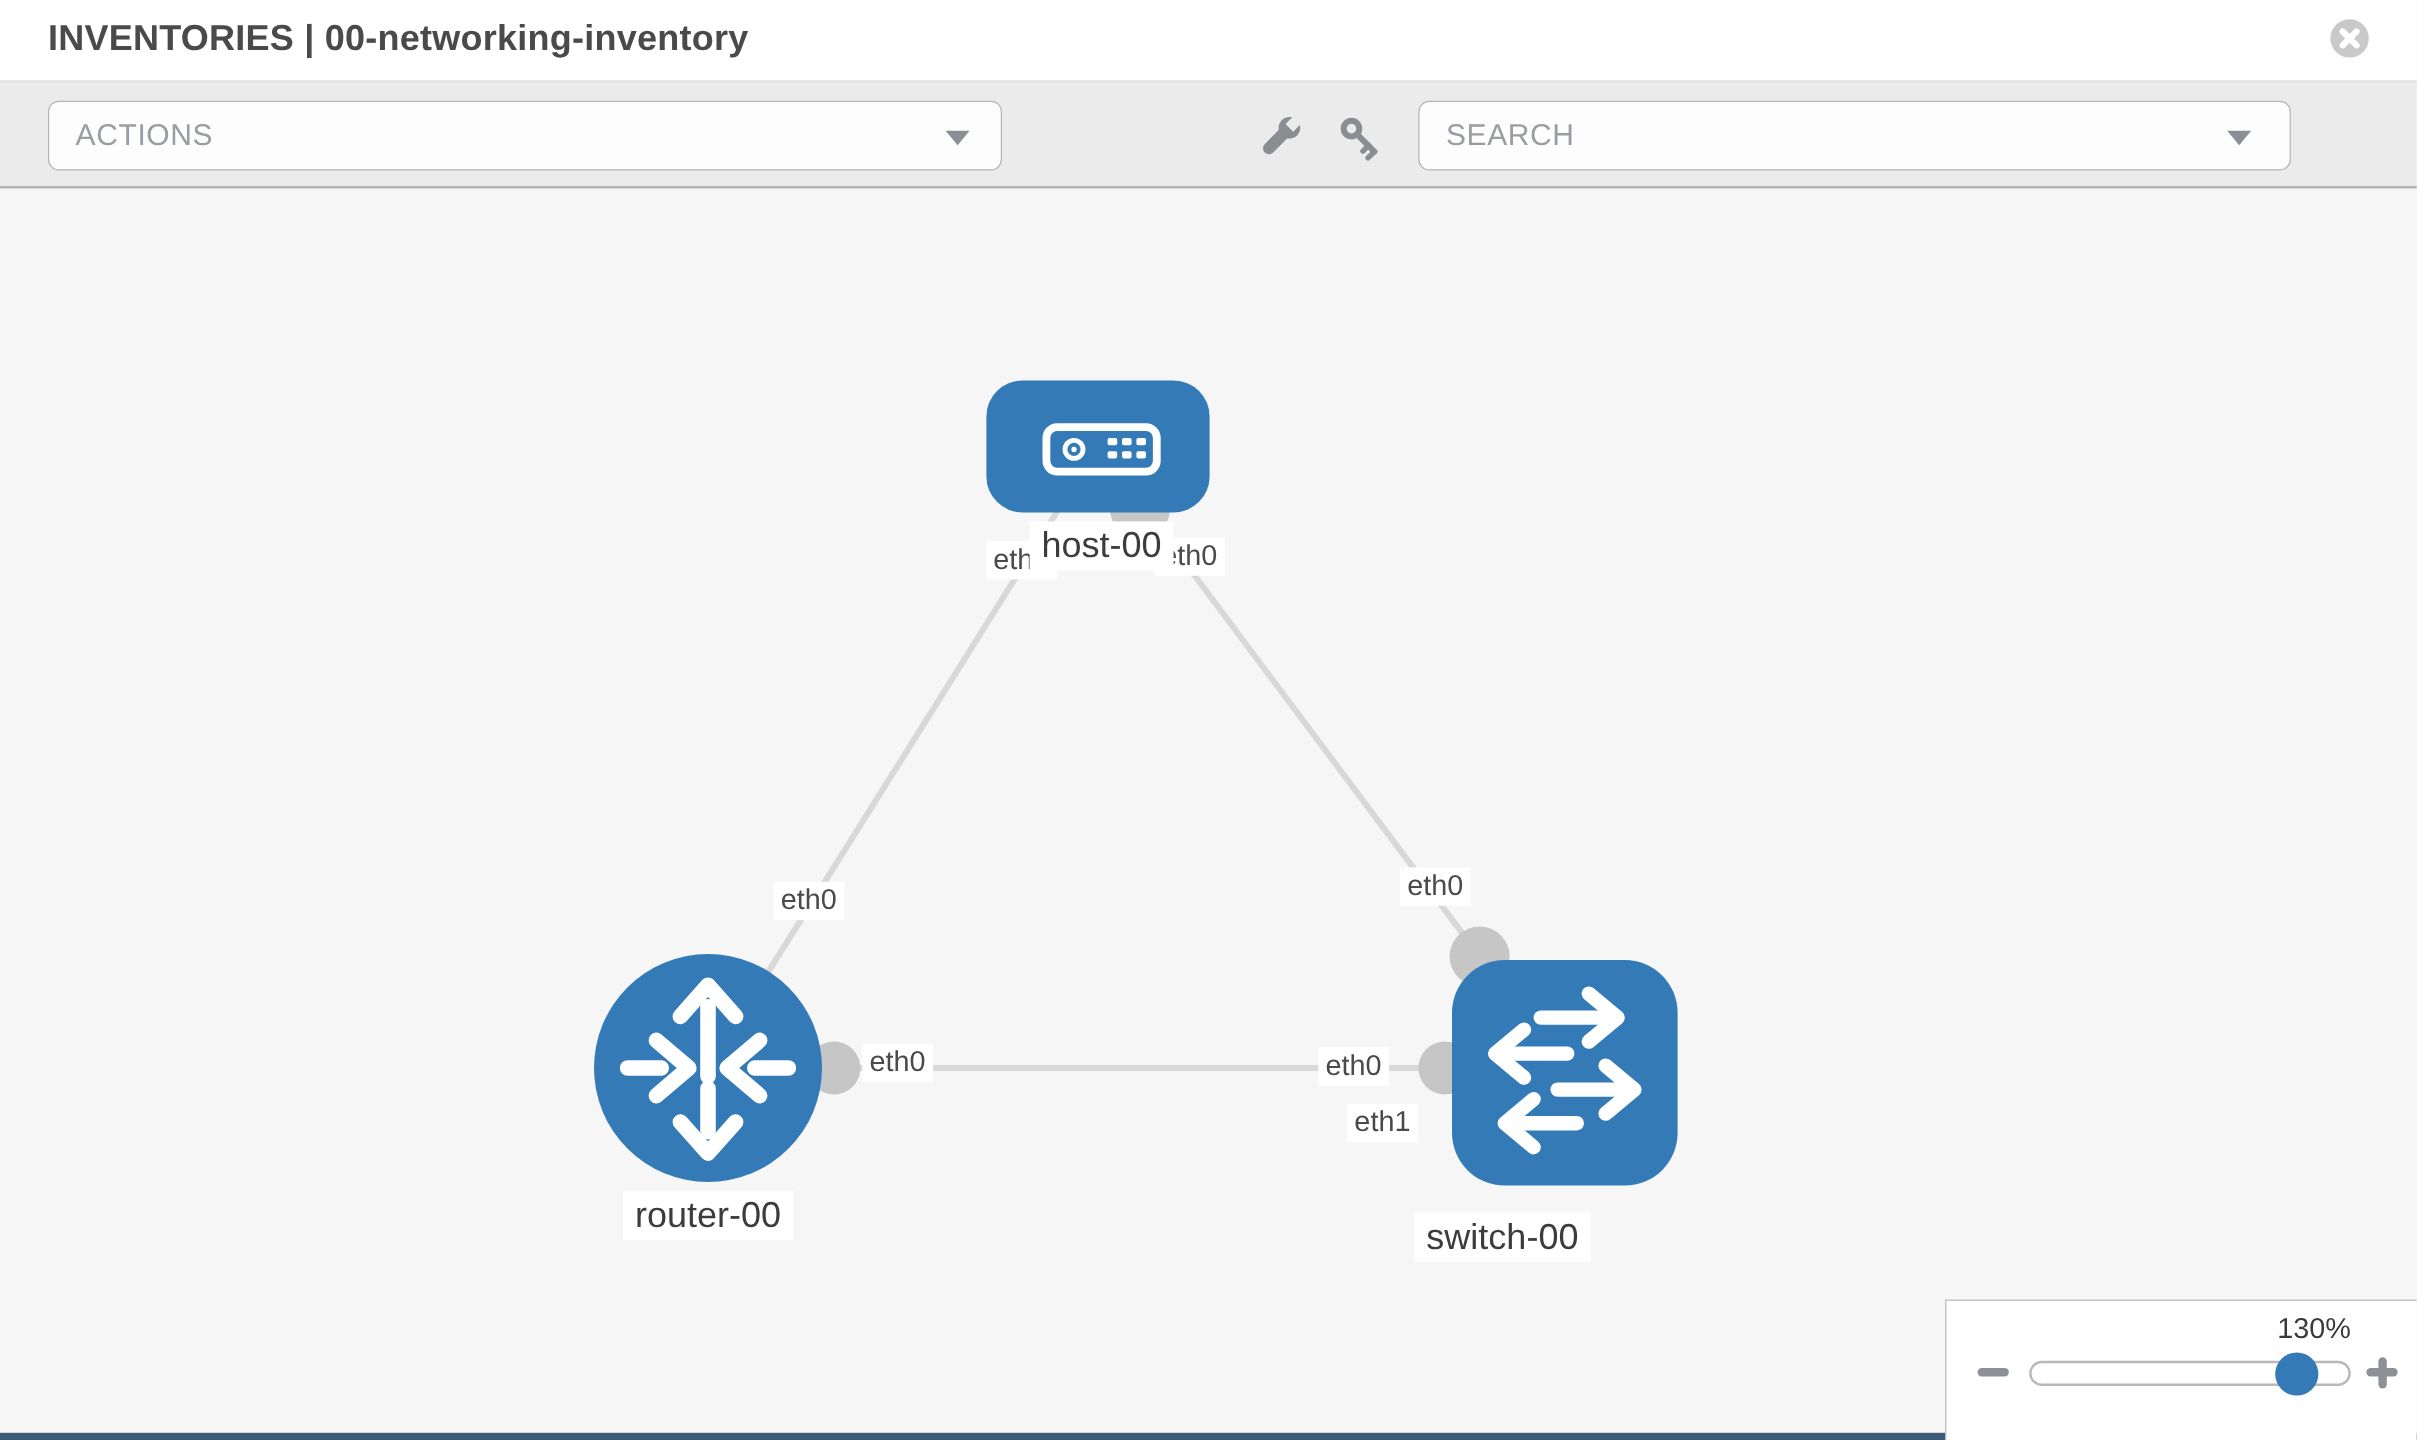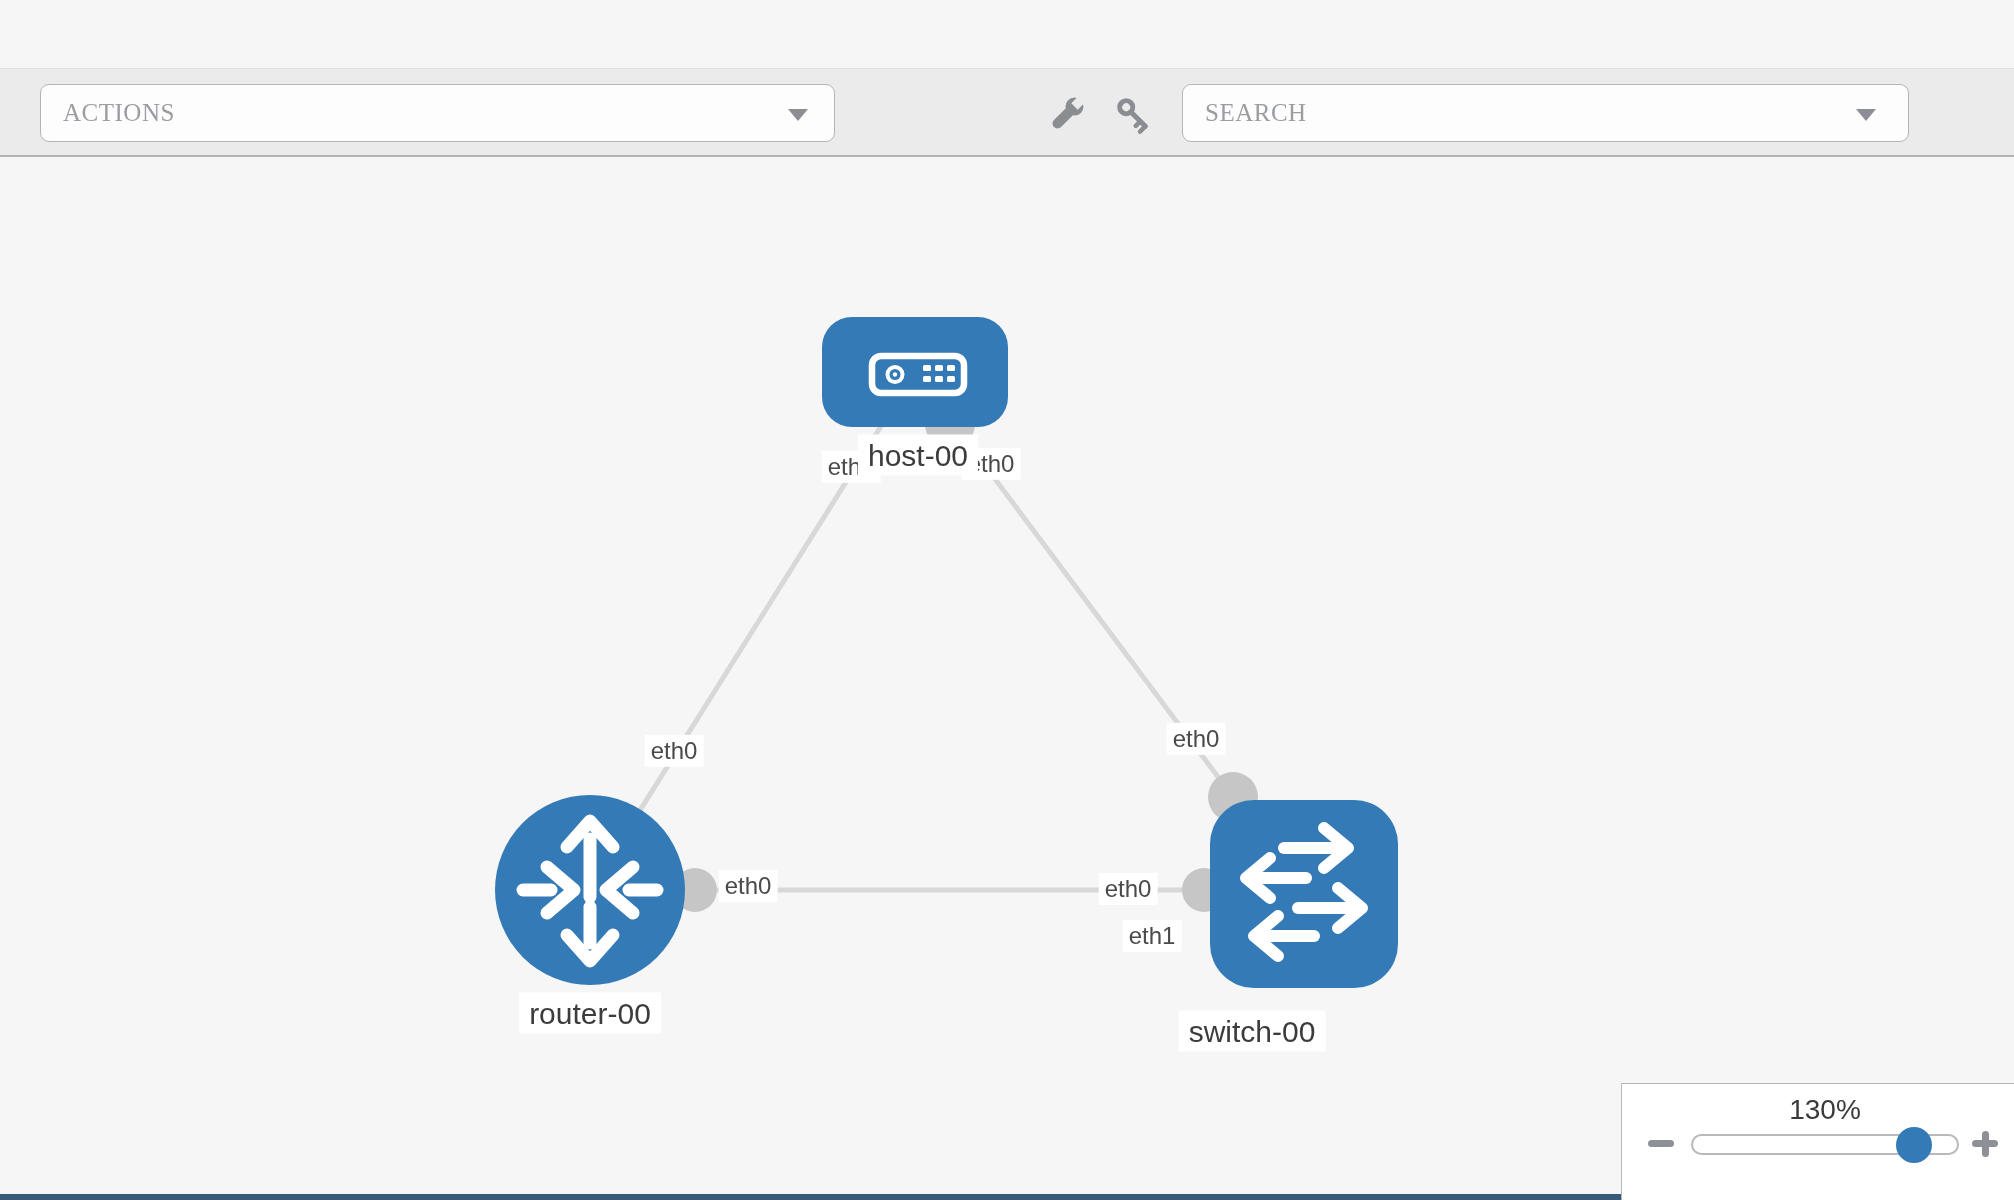--- a/index.html
+++ b/index.html
@@ -20,21 +20,21 @@
   }
   .close-btn {
     position:absolute; left:1941px; top:15px; width:34px; height:34px;
     border:none; background:transparent; cursor:pointer; padding:0;
   }
 
   
   .toolbar {
     position:absolute; top:68px; left:0; right:0; height:89px;
     background:#ebebeb; border-top:1px solid #e2e2e2;
-    border-bottom:2px solid #b2b2b2; z-index:9;font-family:Liberation Serif, serif;
+    border-bottom:2px solid #b2b2b2; z-index:9;
   }
   .select-box {
     position:absolute; top:15px; height:58px;
     background:#fdfdfd; border:1px solid #b5b5b5; border-radius:9px;
     cursor:pointer;
   }
   .select-box .box-label {
     position:absolute; left:22px; top:0; line-height:56px;
     font-size:25px; color:#9a9da1; letter-spacing:0.5px;
   }
@@ -97,22 +97,22 @@
     background:#3b5a77; z-index:11;
   }
 
   
   .zoom-panel {
     position:absolute; left:1621px; top:1083px; width:393px; height:117px;
     background:#ffffff; border:1px solid #b7b7b7; border-right:none; border-bottom:none;
     z-index:12;
   }
   .zoom-value {
-    position:absolute; left:69px; top:10px; width:268px; text-align:center;
-    font-size:28px; color:#3a3a3a;
+    position:absolute; left:69px; top:10px; width:268px; text-align:right;
+    font-size:24px; color:#3a3a3a;
   }
   .zoom-btn {
     position:absolute; background:transparent; border:none; cursor:pointer; padding:0;
     width:30px; height:30px; top:45px;
   }
   .zoom-out-btn { left:24px; }
   .zoom-in-btn  { left:348px; }
   .minus-bar {
     position:absolute; left:2px; top:11px; width:26px; height:7px;
     background:#8d9096; border-radius:3.5px;
@@ -129,20 +129,29 @@
   .slider-handle {
     position:absolute; left:205px; top:-7px; width:36px; height:36px;
     border-radius:50%; background:#337ab7; cursor:grab;
   }
 </style>
 </head>
 <body>
 
 <div class="app">
 
+  <header class="header">
+    <div class="page-title">INVENTORIES | 00-networking-inventory</div>
+    <button class="close-btn">
+      <svg width="34" height="34" viewBox="0 0 34 34">
+        <circle cx="17" cy="17" r="16" fill="#c9c9c9"></circle>
+        <path d="M11.2 11.2 L22.8 22.8 M22.8 11.2 L11.2 22.8" stroke="#ffffff" stroke-width="5.2" stroke-linecap="round"></path>
+      </svg>
+    </button>
+  </header>
 
   <div class="toolbar">
     <div class="select-box actions-box">
       <span class="box-label">ACTIONS</span>
       <span class="caret"></span>
     </div>
 
     <button class="tool-btn wrench-btn">
       <svg width="44" height="44" viewBox="0 0 44 44">
         <g transform="rotate(45 22 22)">

